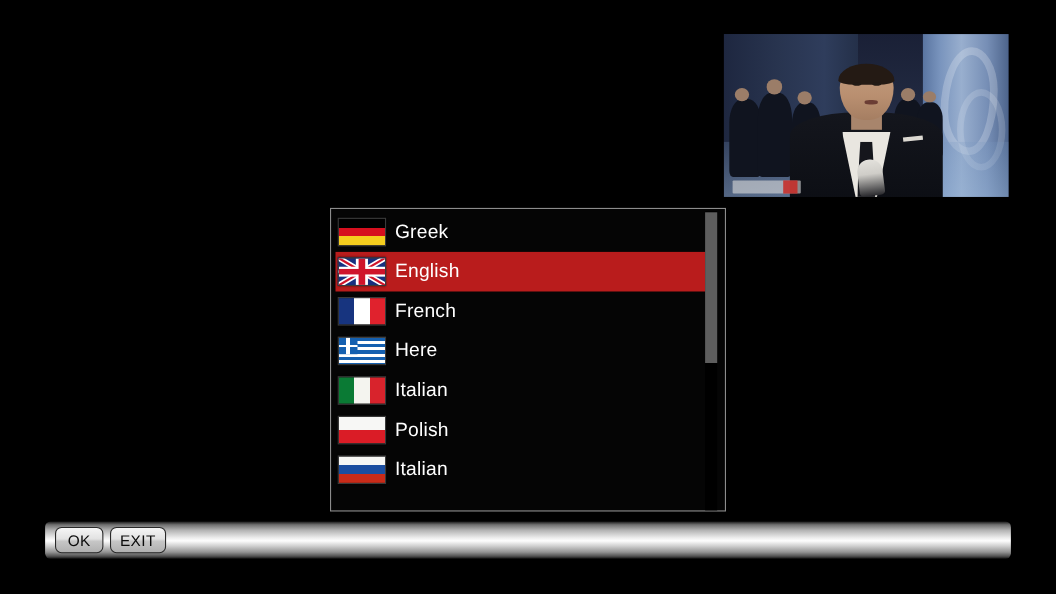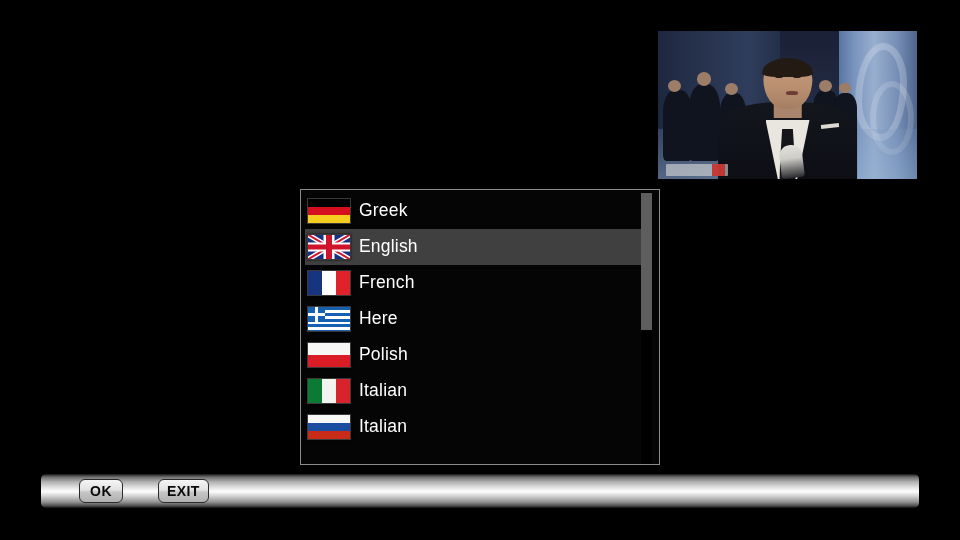--- a/index.html
+++ b/index.html
@@ -208,21 +208,21 @@
     width: 340px;
   }
   .lang-row {
     position: relative;
     height: 36px;
     display: flex;
     align-items: center;
     padding-left: 2px;
   }
   .lang-row.selected {
-    background: #404040;
+    background: #b91c1c;
     width: 340px;
   }
   .flag {
     position: relative;
     width: 44px; height: 26px;
     margin-right: 8px;
     border: 1px solid #3a3a3a;
     overflow: hidden;
     flex: 0 0 auto;
     box-shadow: 0 0 2px rgba(0,0,0,0.8);
@@ -337,25 +337,24 @@
   .softkey {
     min-width: 44px;
     height: 24px;
     border: 1.5px solid #2a2a2a;
     border-radius: 6px;
     background: linear-gradient(to bottom, #f6f6f6 0%, #e2e2e2 45%, #c6c6c6 55%, #b0b0b0 100%);
     display: flex;
     align-items: center;
     justify-content: center;
     font-size: 14px;
-    font-weight: 700;
+    font-weight: 400;
     color: #0b0b0b;
     padding: 0 8px;
     letter-spacing: 0.4px;
-    margin-left: 29px;
   }
 </style>
 </head>
 <body>
 
 <div id="screen">
 
 
 
   <div id="pip">
@@ -418,27 +417,27 @@
         <span class="flag flag-fr"></span>
         <span class="lang-label">French</span>
       </div>
 
       <div class="lang-row">
         <span class="flag flag-gr"></span>
         <span class="lang-label">Here</span>
       </div>
 
       <div class="lang-row">
+        <span class="flag flag-it"></span>
+        <span class="lang-label">Italian</span>
+      </div>
+
+      <div class="lang-row">
         <span class="flag flag-pl"></span>
         <span class="lang-label">Polish</span>
-      </div>
-
-      <div class="lang-row">
-        <span class="flag flag-it"></span>
-        <span class="lang-label">Italian</span>
       </div>
 
       <div class="lang-row">
         <span class="flag flag-ru"></span>
         <span class="lang-label">Italian</span>
       </div>
 
     </div>
 
     <div id="scrollbar-track">

